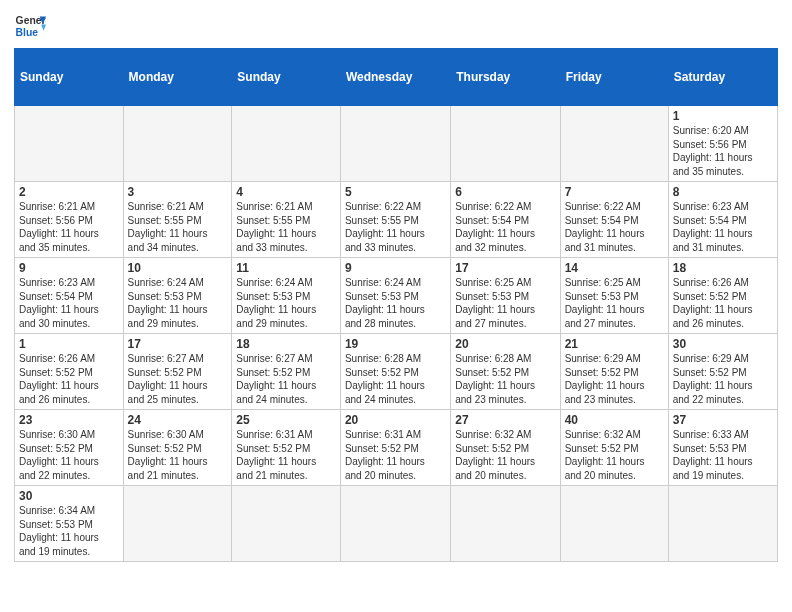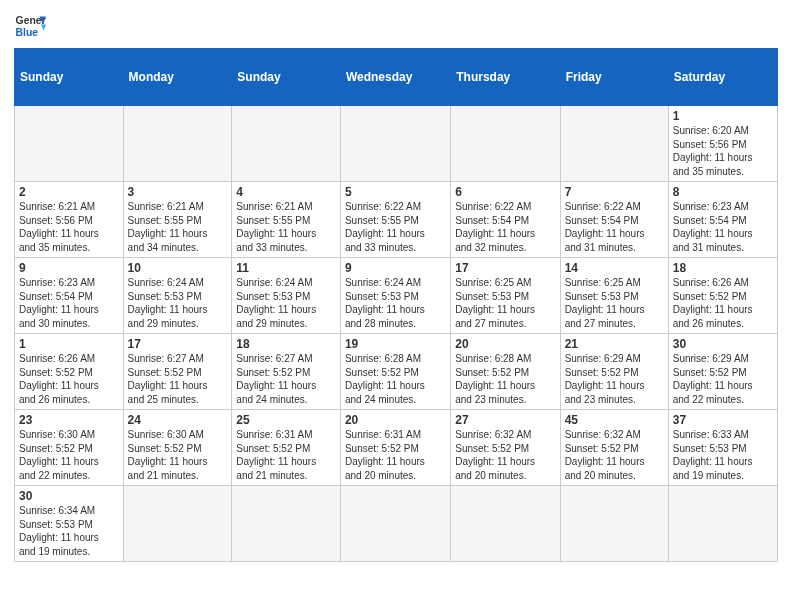--- a/index.html
+++ b/index.html
@@ -235,21 +235,21 @@
           </td>
           <td>
             <div class="day-num">20</div>
             <div class="day-info">Sunrise: 6:31 AM<br>Sunset: 5:52 PM<br>Daylight: 11 hours<br>and 20 minutes.</div>
           </td>
           <td>
             <div class="day-num">27</div>
             <div class="day-info">Sunrise: 6:32 AM<br>Sunset: 5:52 PM<br>Daylight: 11 hours<br>and 20 minutes.</div>
           </td>
           <td>
-            <div class="day-num">45</div>
+            <div class="day-num">40</div>
             <div class="day-info">Sunrise: 6:32 AM<br>Sunset: 5:52 PM<br>Daylight: 11 hours<br>and 20 minutes.</div>
           </td>
           <td>
             <div class="day-num">37</div>
             <div class="day-info">Sunrise: 6:33 AM<br>Sunset: 5:53 PM<br>Daylight: 11 hours<br>and 19 minutes.</div>
           </td>
         </tr>
         <tr class="last-row">
           <td>
             <div class="day-num">30</div>

